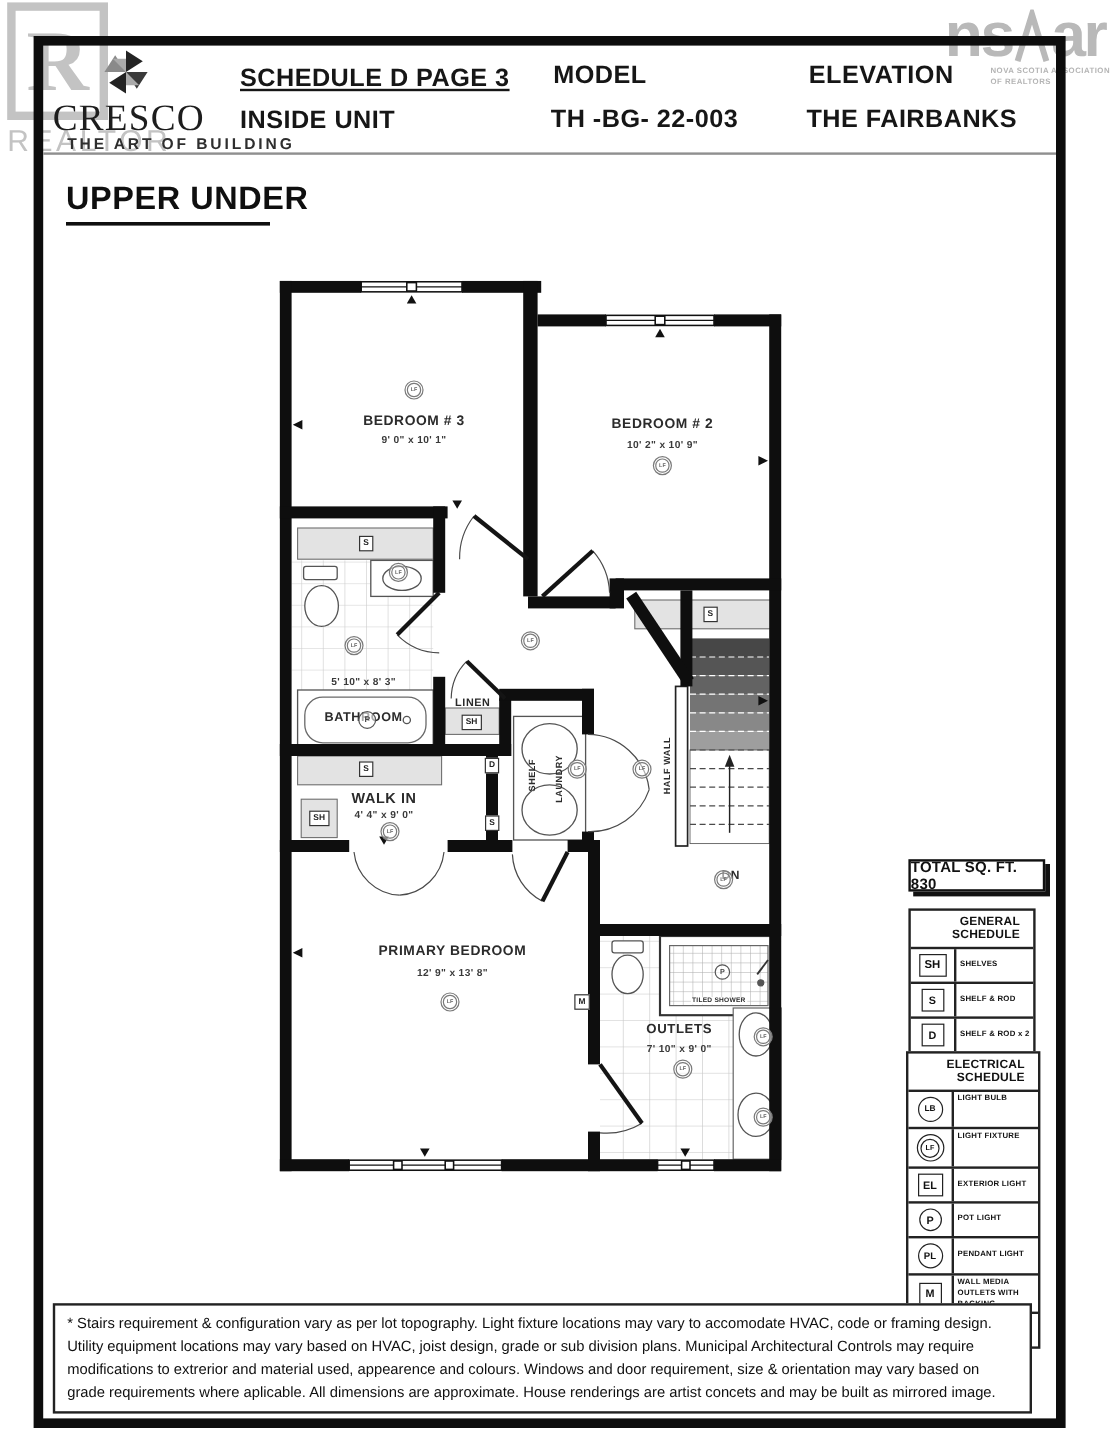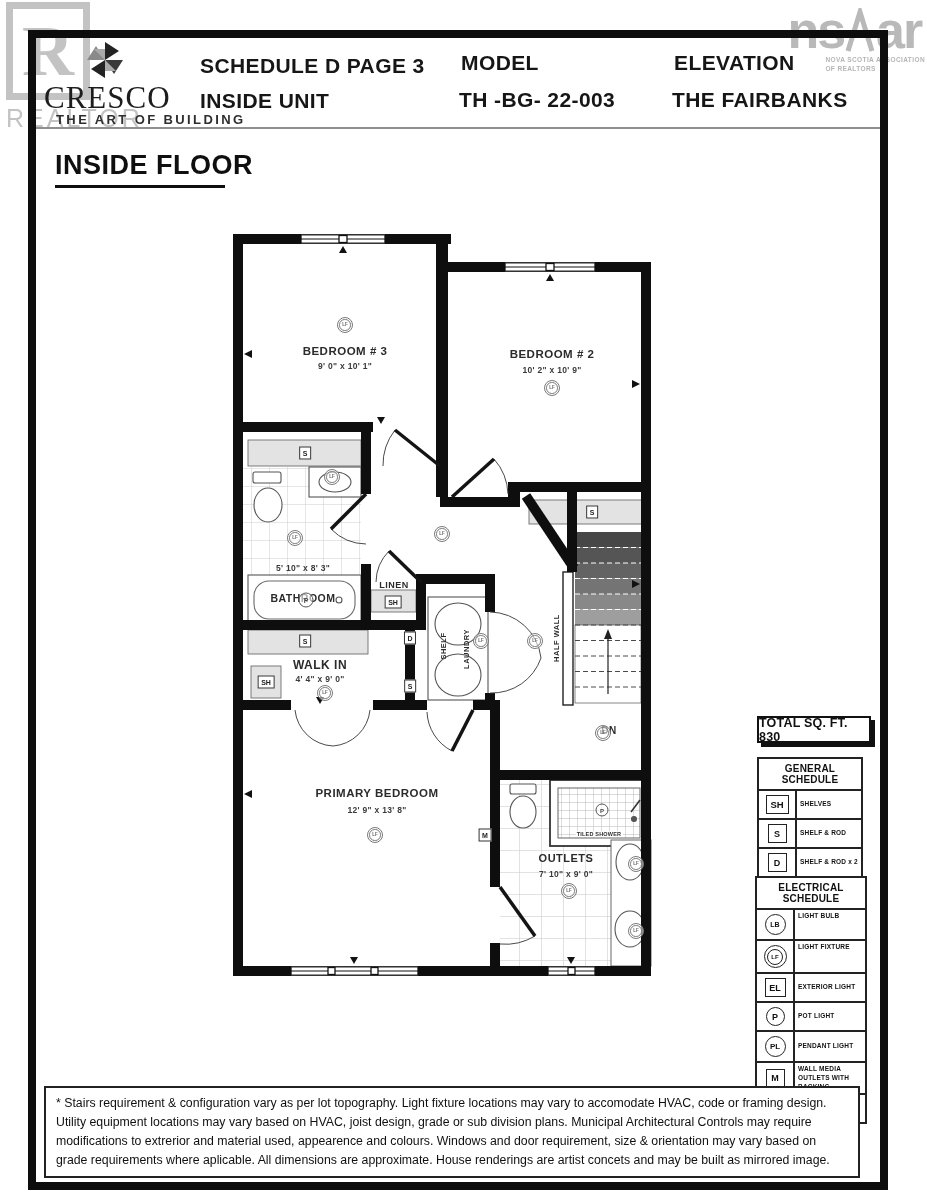--- a/index.html
+++ b/index.html
@@ -36,21 +36,21 @@
   .lf{width:14px;height:14px;border:1px solid #7a7a7a;border-radius:50%;display:flex;align-items:center;justify-content:center;background:rgba(255,255,255,0.55);}
   .lf>span{width:9.5px;height:9.5px;border:1px solid #7a7a7a;border-radius:50%;display:flex;align-items:center;justify-content:center;
     font-size:4.5px;font-weight:bold;color:#666;line-height:1;}
   .pcirc{width:13px;height:13px;border:1.2px solid #555;border-radius:50%;display:flex;align-items:center;justify-content:center;
     font-size:7px;font-weight:bold;color:#444;background:rgba(255,255,255,0.6);}
   
   .total-box{left:757px;top:716px;width:114px;height:27px;border:2px solid #111;box-sizing:border-box;background:#fff;
     box-shadow:4px 4px 0 0 #111;display:flex;align-items:center;justify-content:center;
     font-size:12.5px;font-weight:bold;letter-spacing:0.2px;z-index:3;}
   .sched{border:2px solid #222;background:#fff;box-sizing:border-box;z-index:3;}
-  .sched-title{border-bottom:2px solid #222;text-align:center;font-weight:bold;font-size:10px;letter-spacing:0.2px;padding:4px 1px;}
+  .sched-title{border-bottom:2px solid #222;text-align:right;font-weight:bold;font-size:10px;letter-spacing:0.2px;padding:4px 11px;}
   .srow{display:flex;border-bottom:2px solid #222;align-items:stretch;}
   .srow:last-child{border-bottom:none;}
   .scell-sym{width:36px;border-right:2px solid #222;display:flex;align-items:center;justify-content:center;padding:4px 0;}
   .scell-lab{flex:1;display:flex;align-items:center;padding:2px 3px;font-size:6.5px;font-weight:bold;letter-spacing:0.2px;line-height:1.35;}
   .sym-sq{border:1.5px solid #222;display:flex;align-items:center;justify-content:center;font-weight:bold;background:#fff;}
   .sym-ci{border:1.5px solid #222;border-radius:50%;display:flex;align-items:center;justify-content:center;font-weight:bold;background:#fff;}
   .sym-dbl{border:1.5px solid #222;border-radius:50%;display:flex;align-items:center;justify-content:center;background:#fff;}
   .sym-dbl>span{border:1px solid #222;border-radius:50%;display:flex;align-items:center;justify-content:center;font-weight:bold;}
   .u-underline{text-decoration:underline;}
   
@@ -92,28 +92,28 @@
       <path d="M19,20 L19,38 L5,29 Z" fill="#232323"></path>
       <path d="M19,20 L1,20 L10,6 Z" fill="#8a8a8a"></path>
       <path d="M19,20 L8,9 L19,9 Z" fill="#aaaaaa"></path>
       <path d="M19,20 L30,31 L19,31 Z" fill="#aaaaaa"></path>
     </g>
   </svg>
 </div>
 <div class="abs hdr brand-name" style="left:44px;top:80px;">CRESCO</div>
 <div class="abs hdr brand-tag" style="left:56px;top:112px;">THE ART OF BUILDING</div>
 
-<div class="abs hdr hdr-big" style="left:200px;top:54px;">SCHEDULE D PAGE 3</div>
+<div class="abs hdr hdr-big" style="left:200px;top:54px;text-decoration:underline;">SCHEDULE D PAGE 3</div>
 <div class="abs hdr hdr-big" style="left:200px;top:89px;">INSIDE UNIT</div>
 <div class="abs hdr hdr-big" style="left:461px;top:51px;">MODEL</div>
 <div class="abs hdr hdr-big" style="left:459px;top:88px;">TH -BG- 22-003</div>
 <div class="abs hdr hdr-big" style="left:674px;top:51px;">ELEVATION</div>
 <div class="abs hdr hdr-big" style="left:672px;top:88px;">THE FAIRBANKS</div>
 
-<div class="abs floor-title" style="left:55px;top:150px;">INSIDE FLOOR</div>
+<div class="abs floor-title" style="left:55px;top:150px;">UPPER UNDER</div>
 <div class="abs floor-underline" style="left:55px;top:185px;width:170px;"></div>
 
 <div class="abs plan-wrap">
 <svg width="420" height="745" viewBox="0 0 420 745">
   <defs>
     <pattern id="t18" width="18" height="18" patternUnits="userSpaceOnUse">
       <path d="M18 0 H0 V18" fill="none" stroke="#cdcdcd" stroke-width="1"></path>
     </pattern>
     <pattern id="t22" width="22" height="22" patternUnits="userSpaceOnUse">
       <path d="M22 0 H0 V22" fill="none" stroke="#c6c6c6" stroke-width="1"></path>

